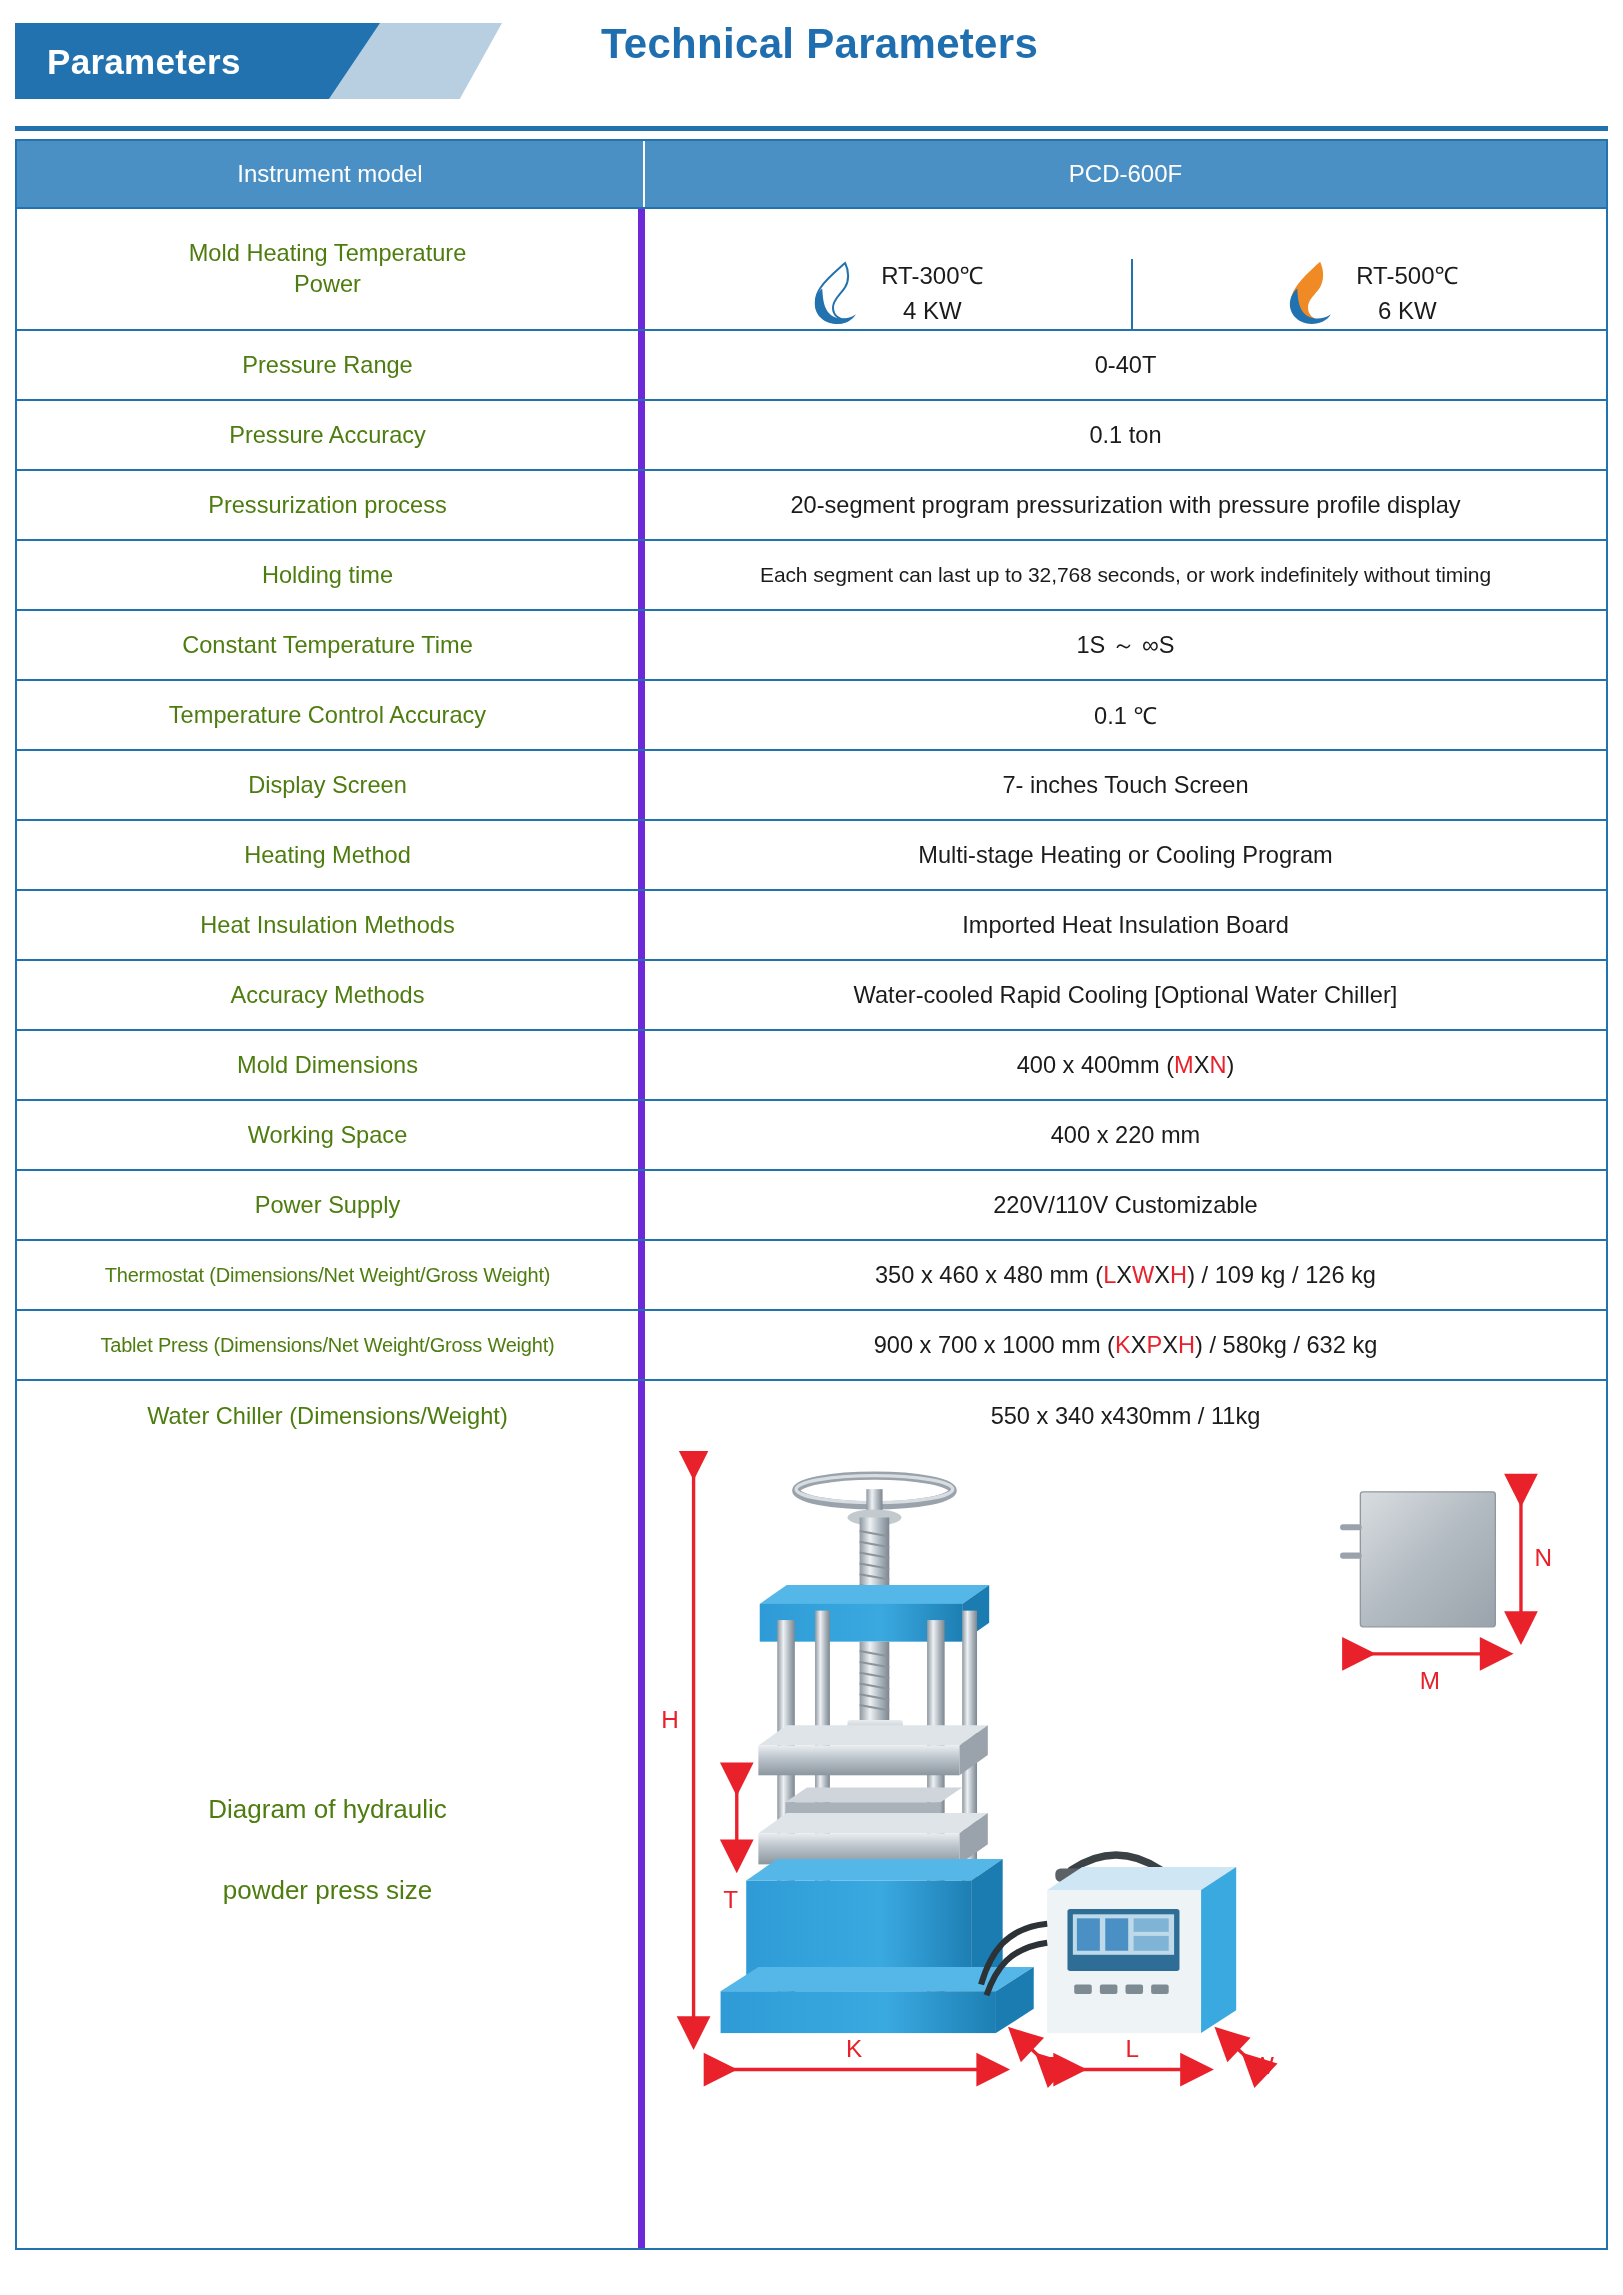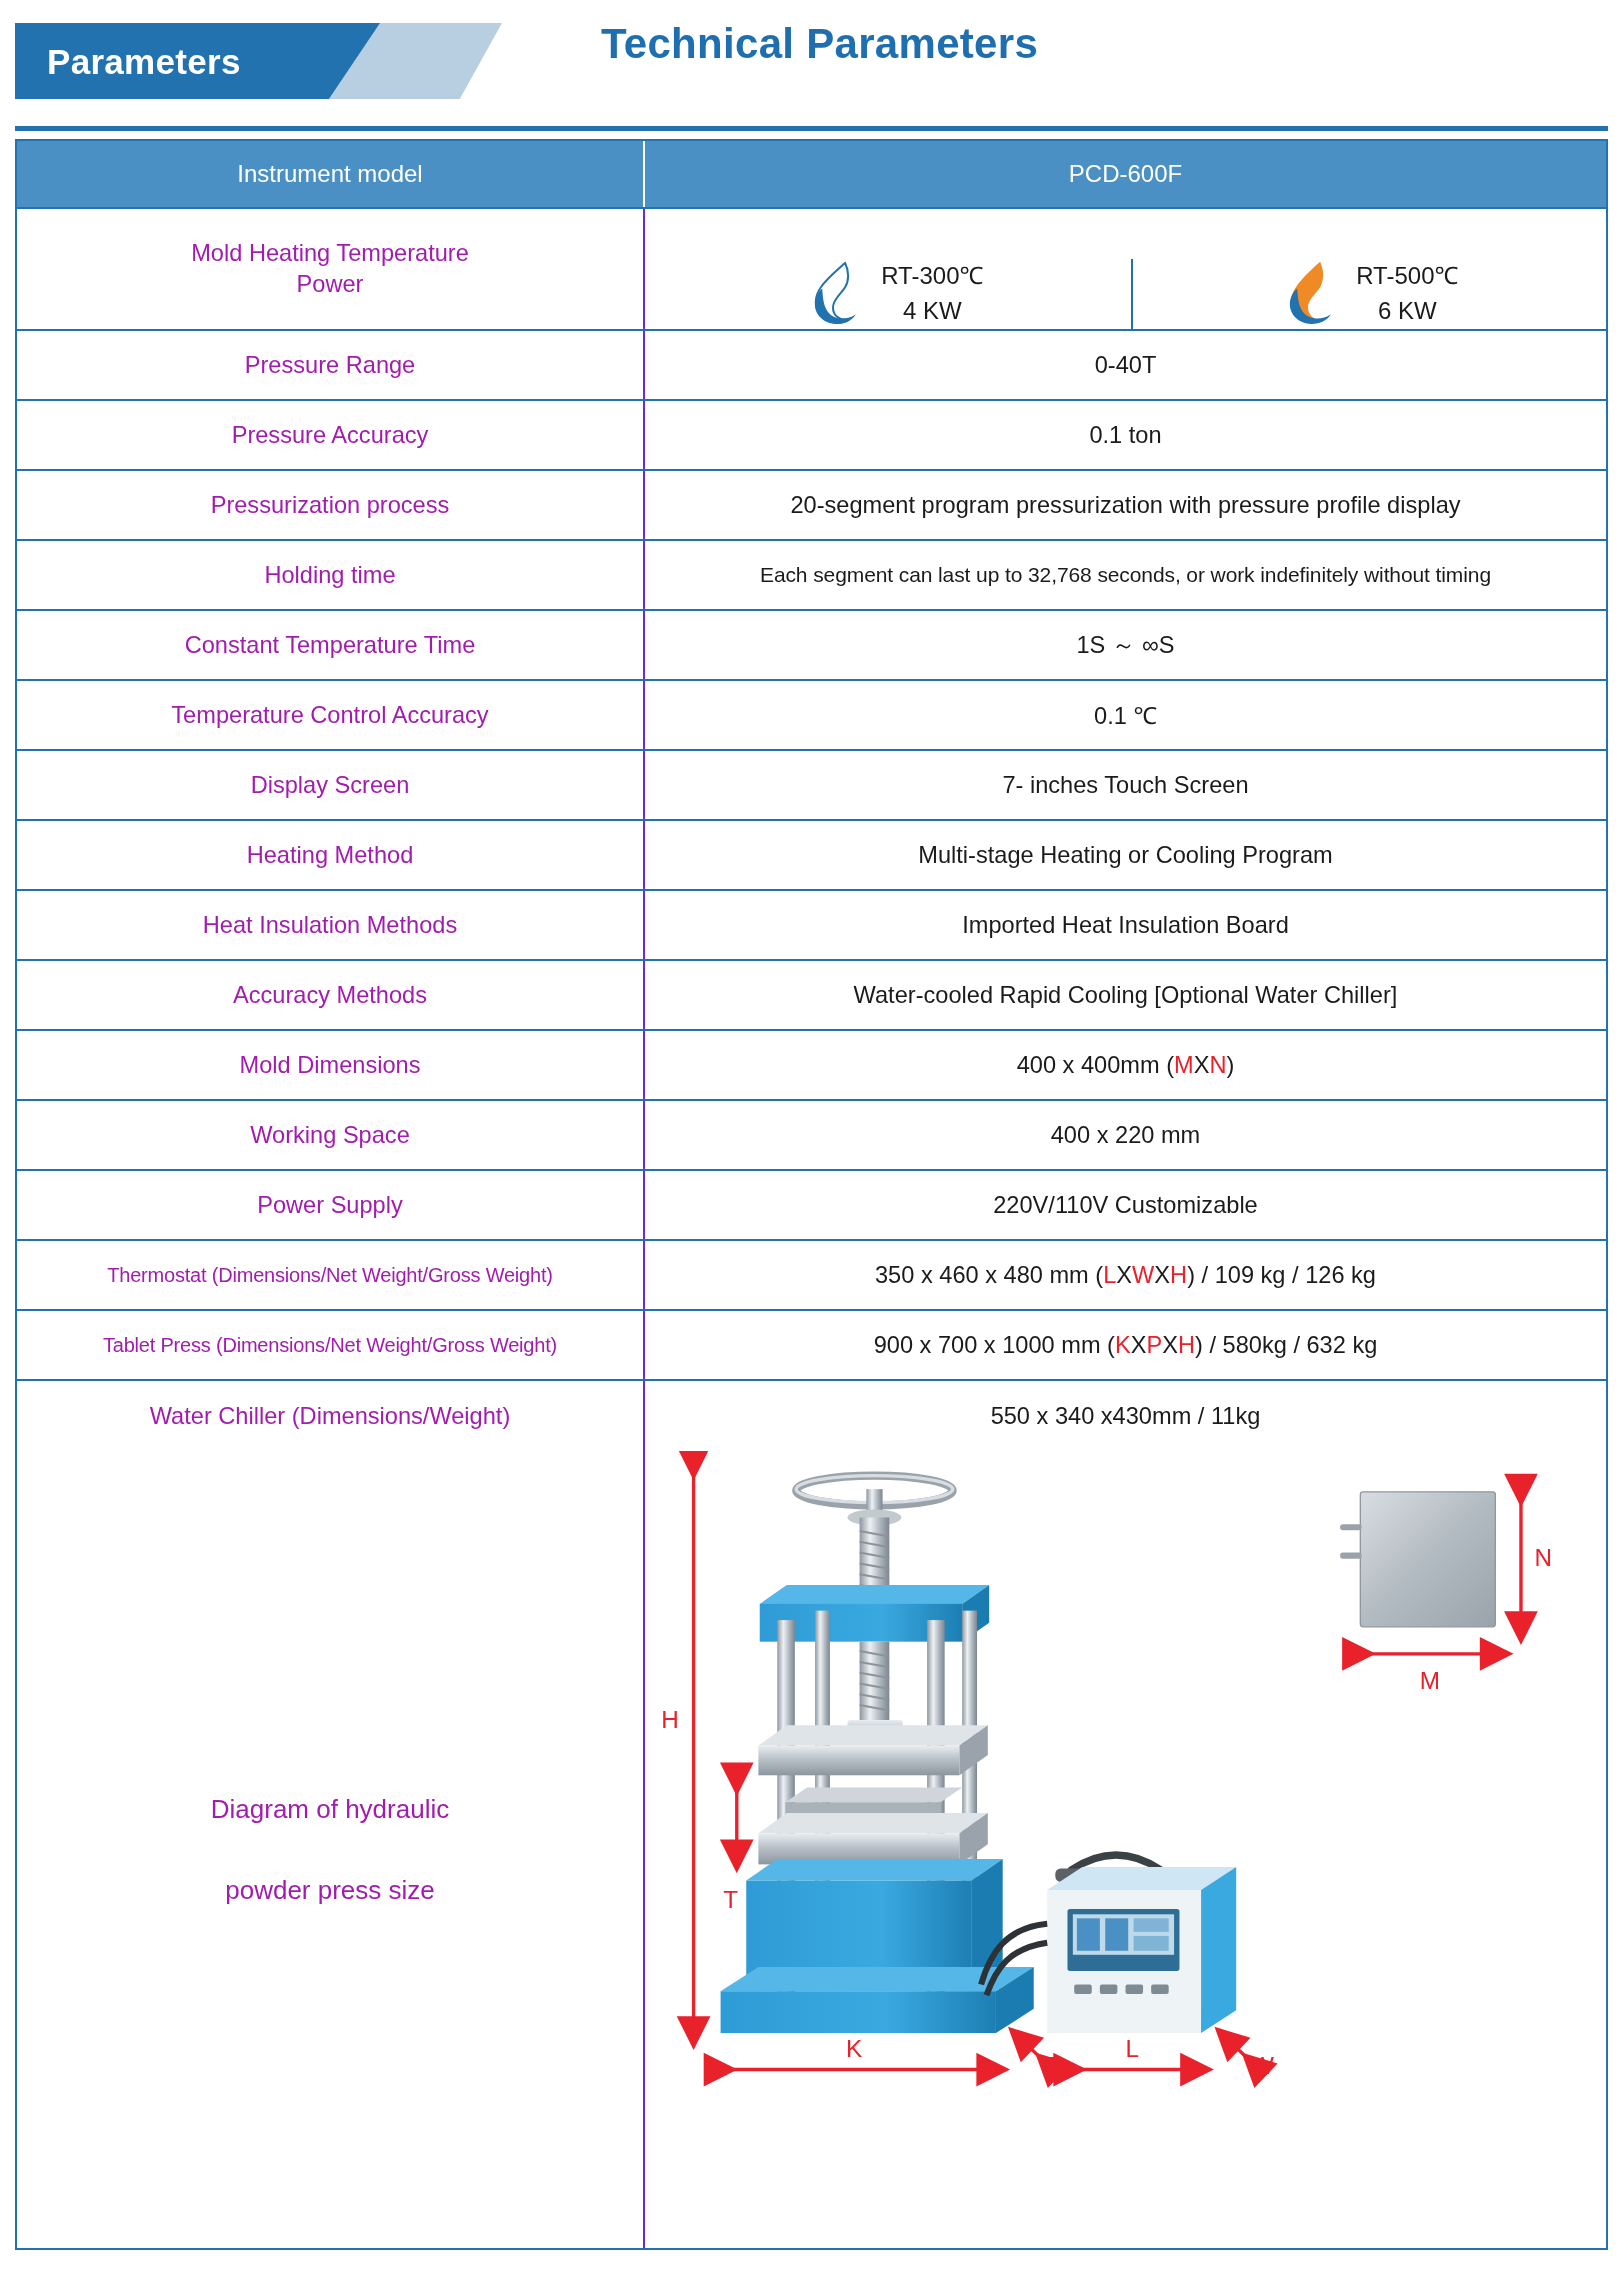--- a/index.html
+++ b/index.html
@@ -88,29 +88,29 @@
   .row {
     display: flex;
     width: 100%;
     border-bottom: 2px solid #2272b0;
     box-sizing: border-box;
   }
   .row:last-child { border-bottom: none; }
   .cell-label {
     width: 628px;
     flex: 0 0 628px;
-    border-right: 2px solid #6d28d9;
+    border-right: 7px solid #6d28d9;
     box-sizing: border-box;
     display: flex;
     align-items: center;
     justify-content: center;
     text-align: center;
     padding: 4px 6.8px;
     font-size: 23.6px;
-    color: #a21caf;
+    color: #4d7c0f;
   }
   .cell-value {
     flex: 1 1 auto;
     box-sizing: border-box;
     display: flex;
     align-items: center;
     justify-content: center;
     text-align: center;
     padding: 4px 26px;
     font-size: 23.6px;

